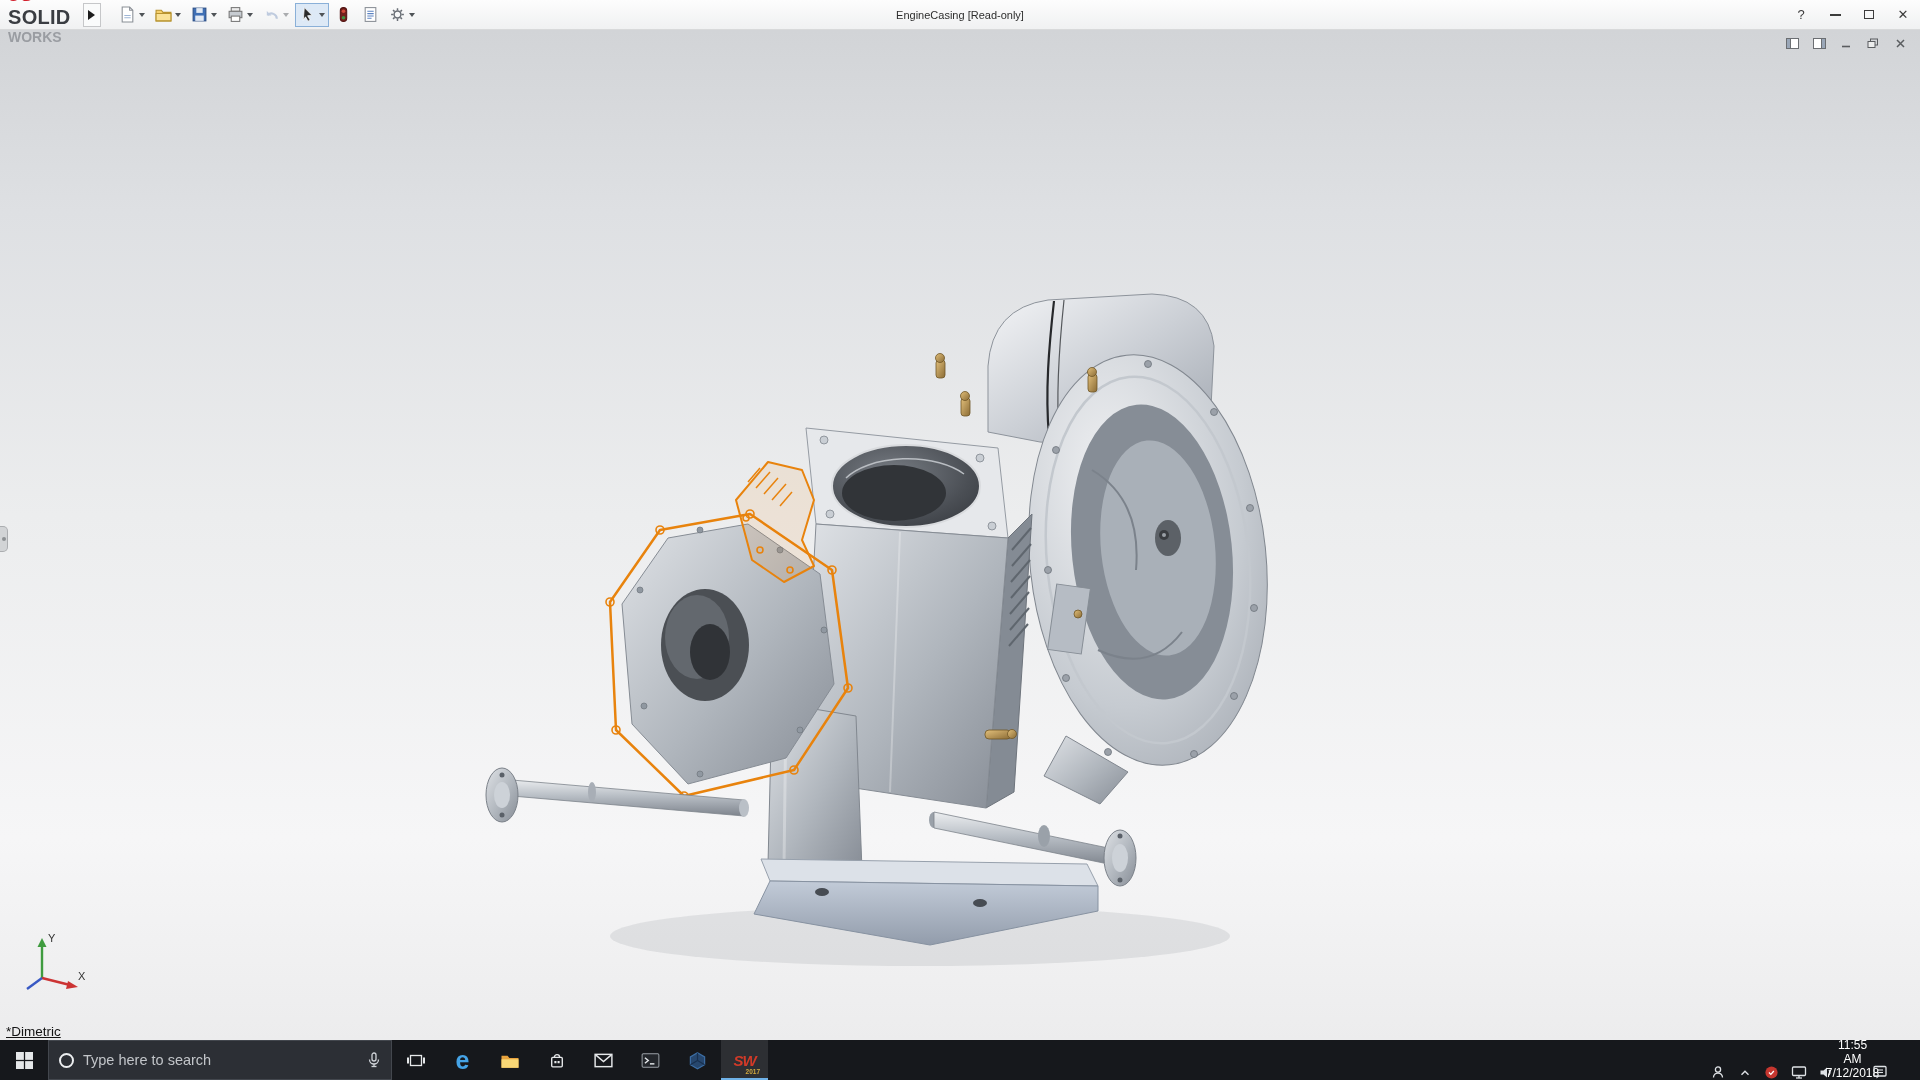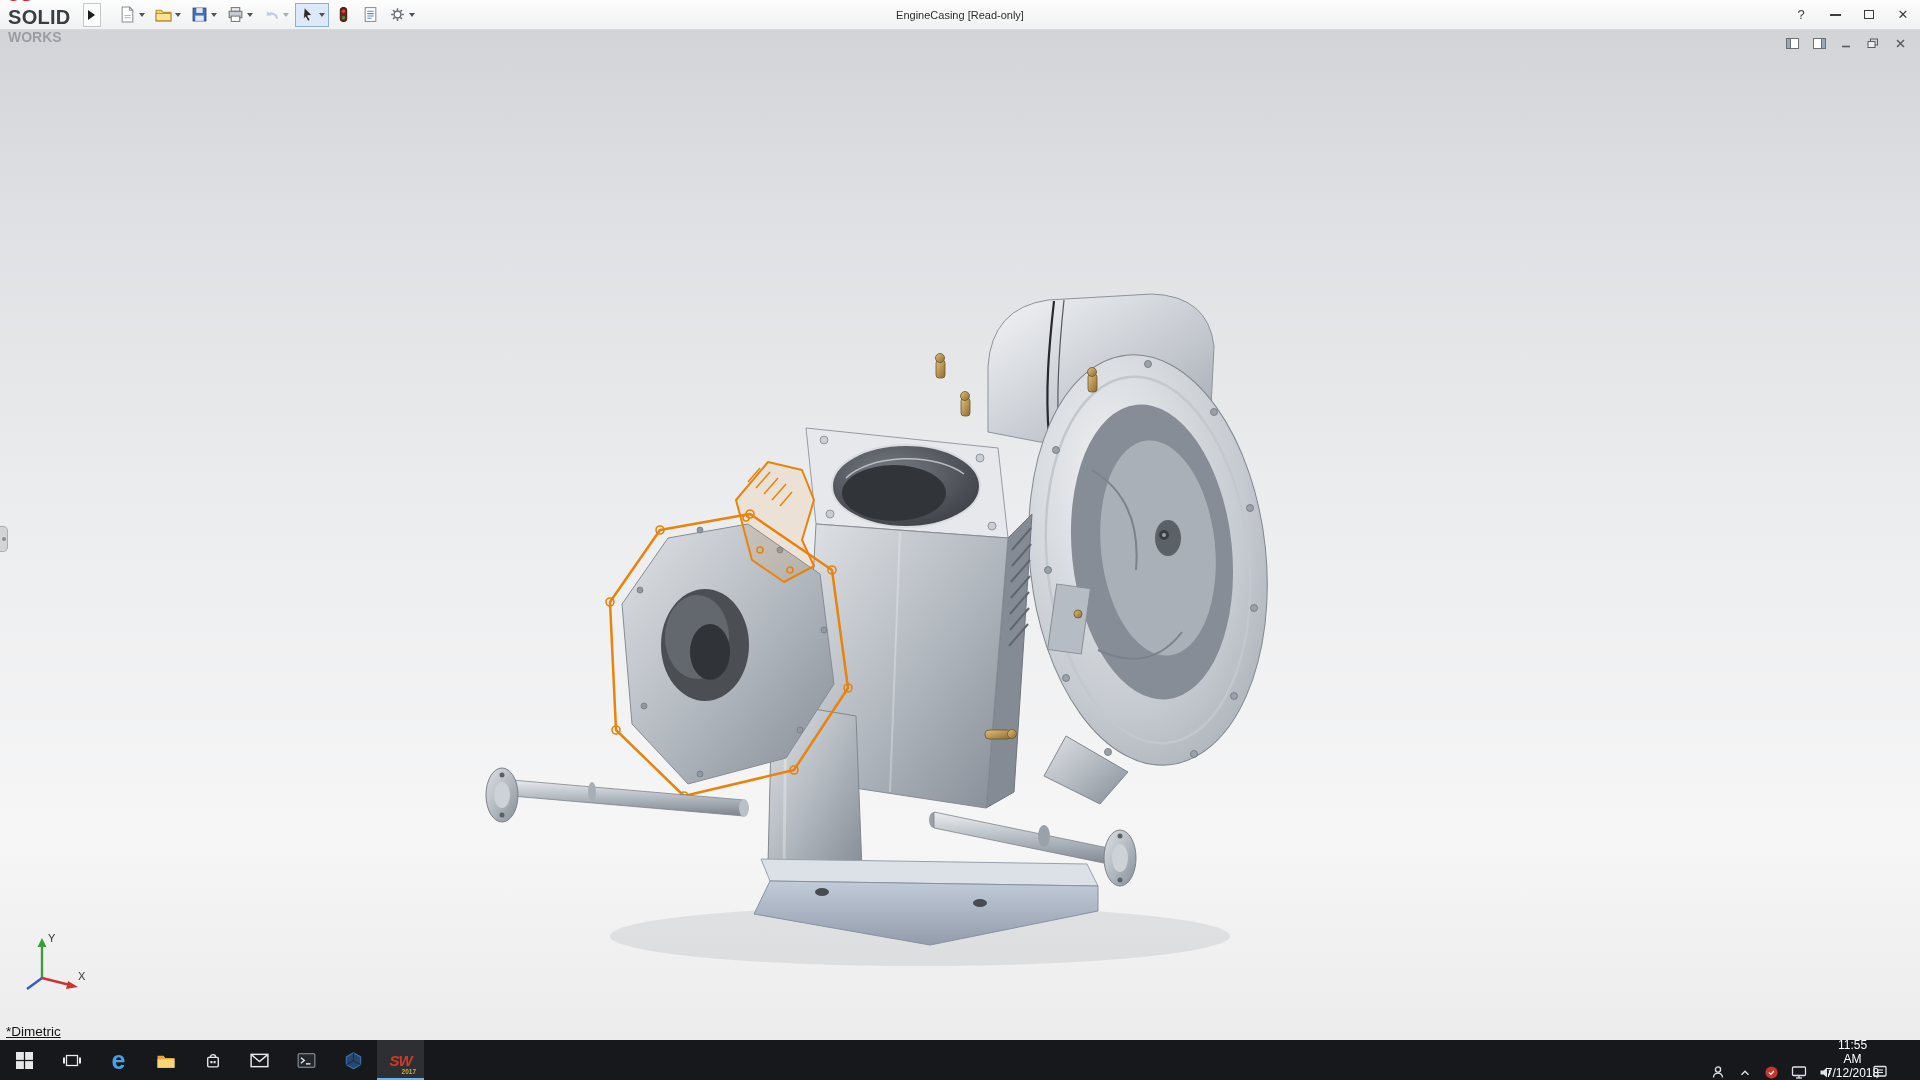--- a/index.html
+++ b/index.html
@@ -416,20 +416,30 @@
   <footer class="taskbar">
     <button class="tb-start">
       <svg width="17" height="17" viewBox="0 0 16 16">
         <rect x="0" y="0" width="7.4" height="7.4" fill="#e6e8ea"></rect>
           <rect x="8.6" y="0" width="7.4" height="7.4" fill="#e6e8ea"></rect>
         <rect x="0" y="8.6" width="7.4" height="7.4" fill="#e6e8ea"></rect>
           <rect x="8.6" y="8.6" width="7.4" height="7.4" fill="#e6e8ea"></rect>
       </svg>
     </button>
 
+    <div class="tb-search">
+      <span class="cortana-ring"></span>
+      <input type="text" placeholder="Type here to search" style="">
+      <svg width="14" height="16" viewBox="0 0 14 16">
+        <rect x="5" y="1" width="4" height="8" rx="2" fill="none" stroke="#cfd3d8" stroke-width="1.3"></rect>
+        <path d="M2.5 7.5a4.5 4.5 0 0 0 9 0" fill="none" stroke="#cfd3d8" stroke-width="1.3"></path>
+        <line x1="7" y1="12" x2="7" y2="14.5" stroke="#cfd3d8" stroke-width="1.3"></line>
+        <line x1="4.5" y1="14.5" x2="9.5" y2="14.5" stroke="#cfd3d8" stroke-width="1.3"></line>
+      </svg>
+    </div>
 
     <button class="tb-app">
       <svg width="18" height="15" viewBox="0 0 18 15">
         <rect x="3.5" y="2.5" width="11" height="10" fill="none" stroke="#e6e8ea" stroke-width="1.3"></rect>
         <rect x="0" y="4.5" width="2" height="6" fill="#e6e8ea"></rect>
           <rect x="16" y="4.5" width="2" height="6" fill="#e6e8ea"></rect>
       </svg>
     </button>
 
     <button class="tb-app">

